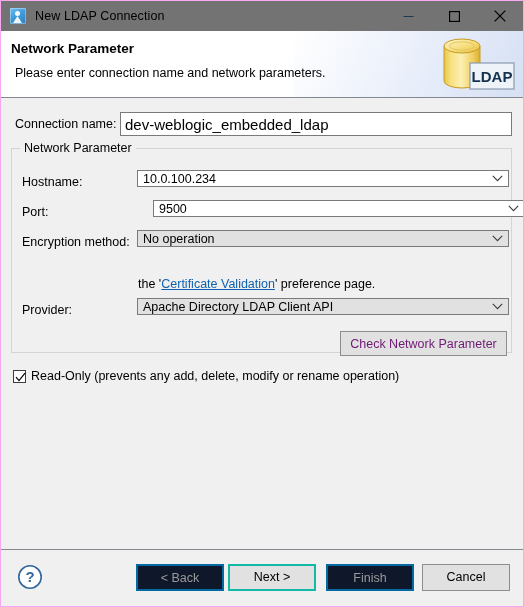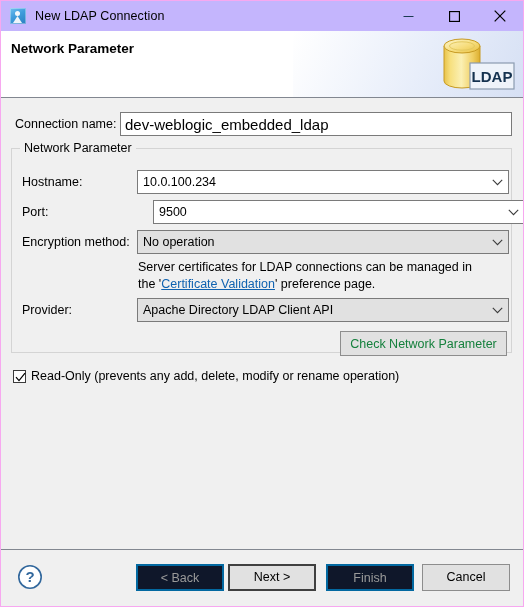--- a/index.html
+++ b/index.html
@@ -21,21 +21,21 @@
     background: #f0f0f0;
     overflow: hidden;
   }
 
   
   #titlebar {
     position: absolute;
     left: 0; top: 0;
     width: 522px;
     height: 30px;
-    background: #c4b5fd;
+    background: #737373;
     display: flex;
     align-items: center;
   }
   #title-icon {
     width: 16px; height: 16px;
     margin-left: 9px;
     margin-right: 9px;
     flex: 0 0 auto;
     position: relative;
     border-radius: 1px;
@@ -168,21 +168,21 @@
     padding: 0 4px;
     font-size: 12.5px;
     color: #000;
   }
 
   
   .combo {
     position: absolute;
     box-sizing: border-box;
     border: 1px solid #7a7a7a;
-    height: 24px;
+    height: 17px;
     display: flex;
     align-items: center;
     gap: 38px;
   }
   .combo.white { background: #ffffff; }
   .combo.grey  { background: #e1e1e1; }
   .combo .val {
     font-size: 12.5px;
     color: #000;
     padding-left: 5px;
@@ -216,21 +216,21 @@
   
   #check-btn {
     position: absolute;
     left: 339px; top: 330px;
     width: 167px; height: 25px;
     box-sizing: border-box;
     border: 1px solid #8d8d8d;
     background: #e1e1e1;
     font-family: "Liberation Sans", sans-serif;
     font-size: 12.5px;
-    color: #15803d;
+    color: #701a75;
     cursor: default;
   }
 
   
   #readonly-row {
     position: absolute;
     left: 12px; top: 368px;
     display: flex;
     align-items: center;
   }
@@ -284,21 +284,21 @@
     line-height: 25px;
     padding: 0;
   }
   .fbtn.enabled {
     background: #e1e1e1;
     border: 1px solid #8d8d8d;
     color: #000;
   }
   .fbtn.focused {
     background: #e1e1e1;
-    border: 2px solid #404040;
+    border: 2px solid #14b8a6;
     color: #000;
     line-height: 23px;
   }
 
   #btn-back   { left: 135px; width: 88px; }
   #btn-next   { left: 227px; width: 88px; }
   #btn-finish { left: 325px; width: 88px; }
   #btn-cancel { left: 421px; width: 88px; }
 </style>
 </head>
@@ -326,20 +326,21 @@
             <line x1="0.7" y1="0.7" x2="11.3" y2="11.3" stroke="#000" stroke-width="1.2"></line>
             <line x1="11.3" y1="0.7" x2="0.7" y2="11.3" stroke="#000" stroke-width="1.2"></line>
           </svg>
       </div>
     </div>
   </div>
 
   <div id="header">
     <div id="header-wash"></div>
     <div id="header-title">Network Parameter</div>
+    <div id="header-sub">Please enter connection name and network parameters.</div>
 
     <svg id="banner" viewBox="0 0 84 62">
       <defs>
         <linearGradient id="cylBody" x1="0" y1="0" x2="1" y2="0">
           <stop offset="0%" stop-color="#e8c24a"></stop>
           <stop offset="18%" stop-color="#f7e07f"></stop>
           <stop offset="48%" stop-color="#fbf0b4"></stop>
           <stop offset="80%" stop-color="#f0cf62"></stop>
           <stop offset="100%" stop-color="#dcae2e"></stop>
         </linearGradient>
@@ -392,21 +393,21 @@
   <div class="combo grey" style="left:136px; top:229px; width:372px;">
     <span class="val">No operation</span>
     <span class="arrow">
       <svg width="11" height="7" viewBox="0 0 11 7">
           <polyline points="0.8,0.8 5.5,5.6 10.2,0.8" fill="none" stroke="#3c3c3c" stroke-width="1.1"></polyline>
         </svg>
     </span>
   </div>
 
   <div id="cert-text">
-    <span>Server certificates for LDAP connections can be managed in</span><br>
+    <br>
     <span>the '</span><span id="cert-link">Certificate Validation</span><span>' preference page.</span>
   </div>
 
   <div class="lbl" style="left:21px; top:302px;">Provider:</div>
   <div class="combo grey" style="left:136px; top:297px; width:372px;">
     <span class="val">Apache Directory LDAP Client API</span>
     <span class="arrow">
       <svg width="11" height="7" viewBox="0 0 11 7">
           <polyline points="0.8,0.8 5.5,5.6 10.2,0.8" fill="none" stroke="#3c3c3c" stroke-width="1.1"></polyline>
         </svg>

